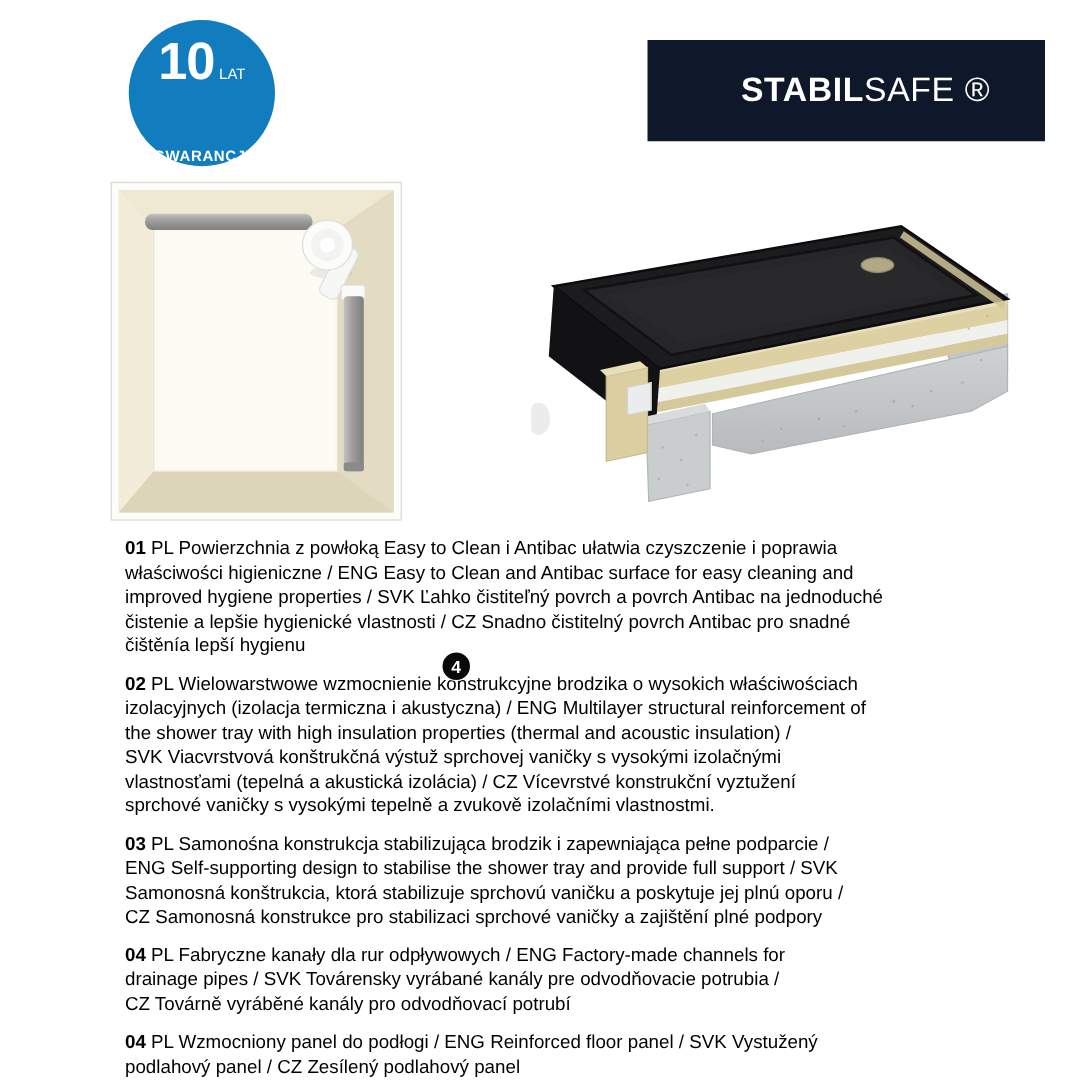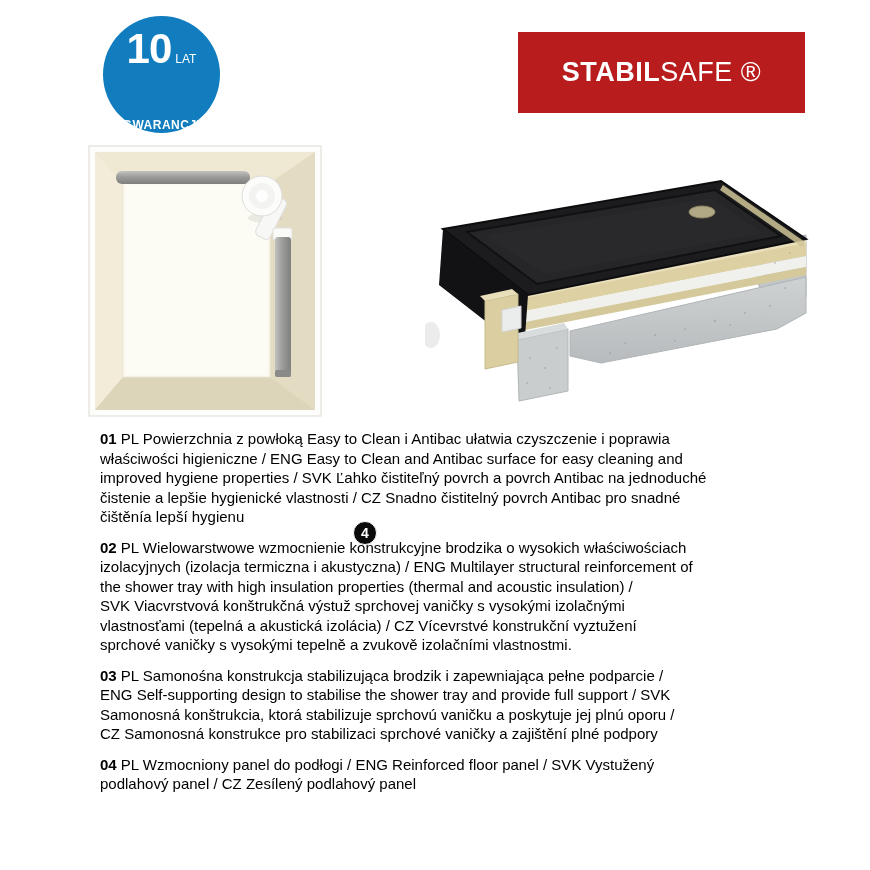--- a/index.html
+++ b/index.html
@@ -59,21 +59,21 @@
     <div class="badge-top">
       <span class="badge-big">10</span>
       <span class="badge-lat">LAT</span>
     </div>
     <div class="badge-line2">GWARANCJI</div>
     <div class="badge-divider"></div>
     <div class="badge-small">Zgodnie z zapisami w karcie
 gwarancyjnej</div>
   </div>
 
-  <div class="banner" style="background: #b91c1c;">
+  <div class="banner" style="background: #0f172a; padding-left: 31px;">
     <span class="banner-bold">STABIL</span>
       <span class="banner-rest">SAFE ®</span>
   </div>
 
   <div class="photo">
     <svg viewBox="0 0 234 272">
       <defs>
         <linearGradient id="pgH" x1="0" y1="0" x2="0" y2="1">
           <stop offset="0" stop-color="#c2c2c0"></stop>
             <stop offset="0.45" stop-color="#9c9c9a"></stop>
@@ -171,17 +171,20 @@
     <p class="para"><b class="pnum">02</b> <span class="ptext">PL Wielowarstwowe wzmocnienie konstrukcyjne brodzika o wysokich właściwościach
 izolacyjnych (izolacja termiczna i akustyczna) / ENG Multilayer structural reinforcement of
 the shower tray with high insulation properties (thermal and acoustic insulation) /
 SVK Viacvrstvová konštrukčná výstuž sprchovej vaničky s vysokými izolačnými
 vlastnosťami (tepelná a akustická izolácia) / CZ Vícevrstvé konstrukční vyztužení
 sprchové vaničky s vysokými tepelně a zvukově izolačními vlastnostmi.</span></p>
     <p class="para"><b class="pnum">03</b> <span class="ptext">PL Samonośna konstrukcja stabilizująca brodzik i zapewniająca pełne podparcie /
 ENG Self-supporting design to stabilise the shower tray and provide full support / SVK
 Samonosná konštrukcia, ktorá stabilizuje sprchovú vaničku a poskytuje jej plnú oporu /
 CZ Samonosná konstrukce pro stabilizaci sprchové vaničky a zajištění plné podpory</span></p>
+    <p class="para"><b class="pnum">04</b> <span class="ptext">PL Fabryczne kanały dla rur odpływowych / ENG Factory-made channels for
+drainage pipes / SVK Továrensky vyrábané kanály pre odvodňovacie potrubia /
+CZ Továrně vyráběné kanály pro odvodňovací potrubí</span></p>
     <p class="para"><b class="pnum">04</b> <span class="ptext">PL Wzmocniony panel do podłogi / ENG Reinforced floor panel / SVK Vystužený
 podlahový panel / CZ Zesílený podlahový panel</span></p>
   </div>
 
 </div>
 
 </body></html>

